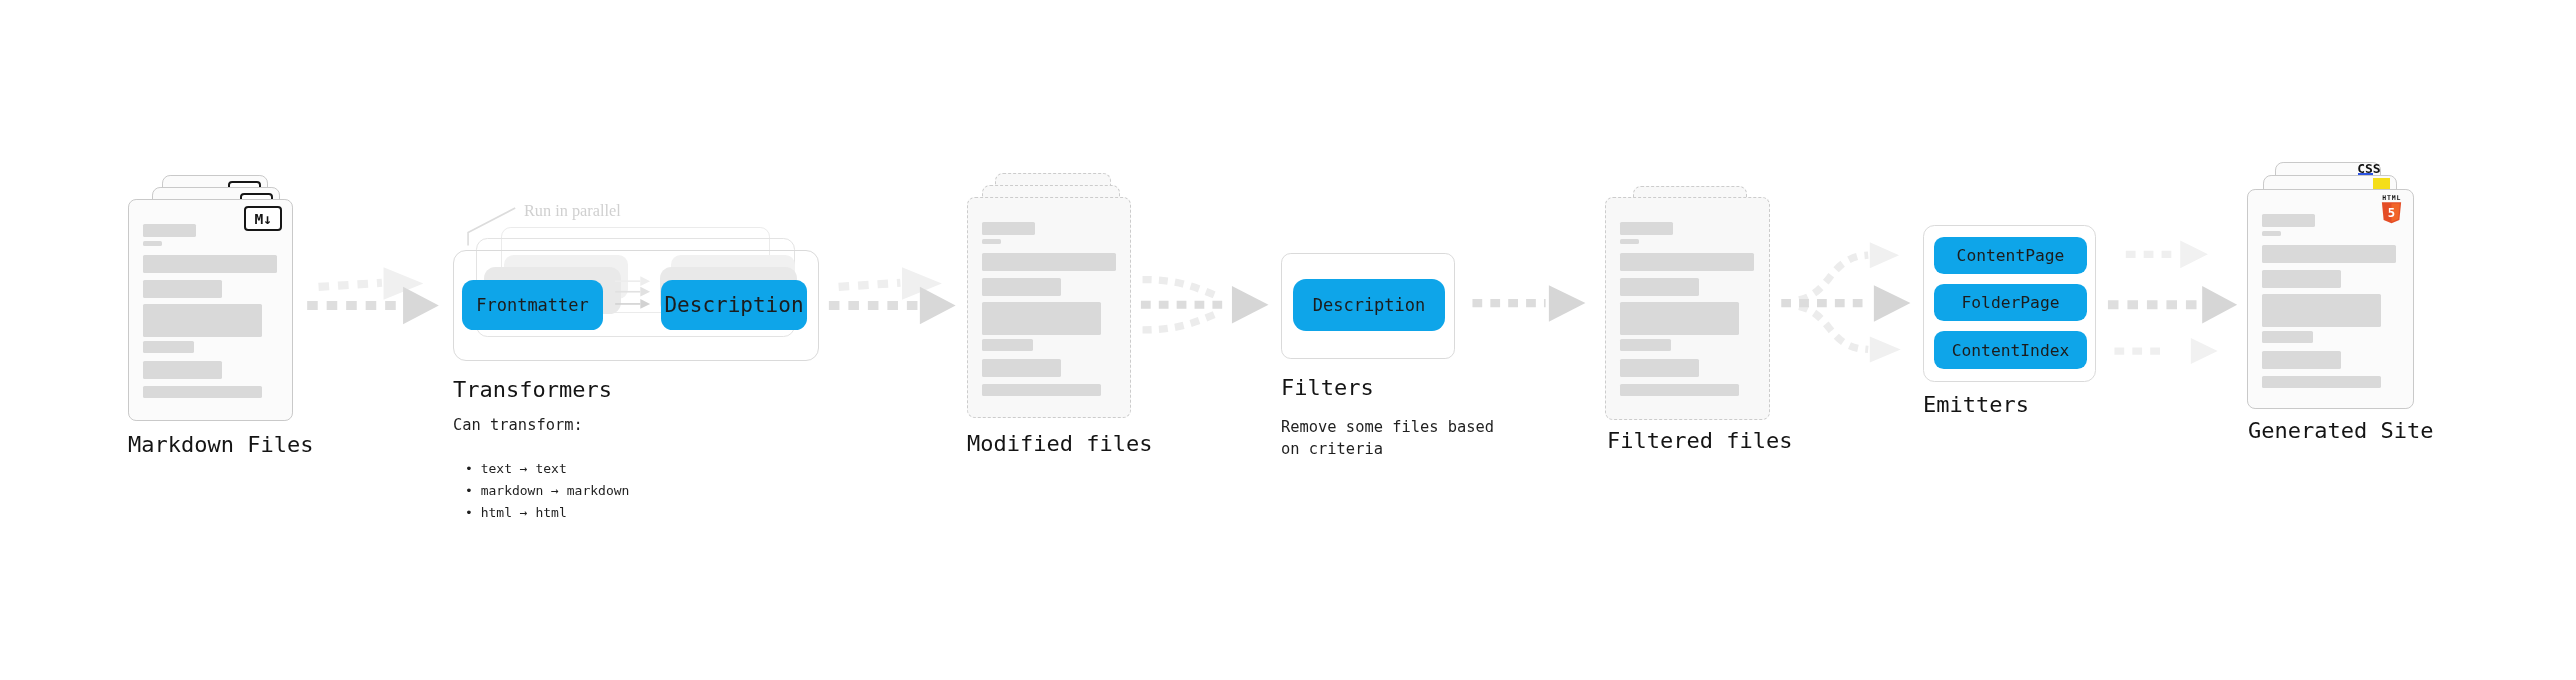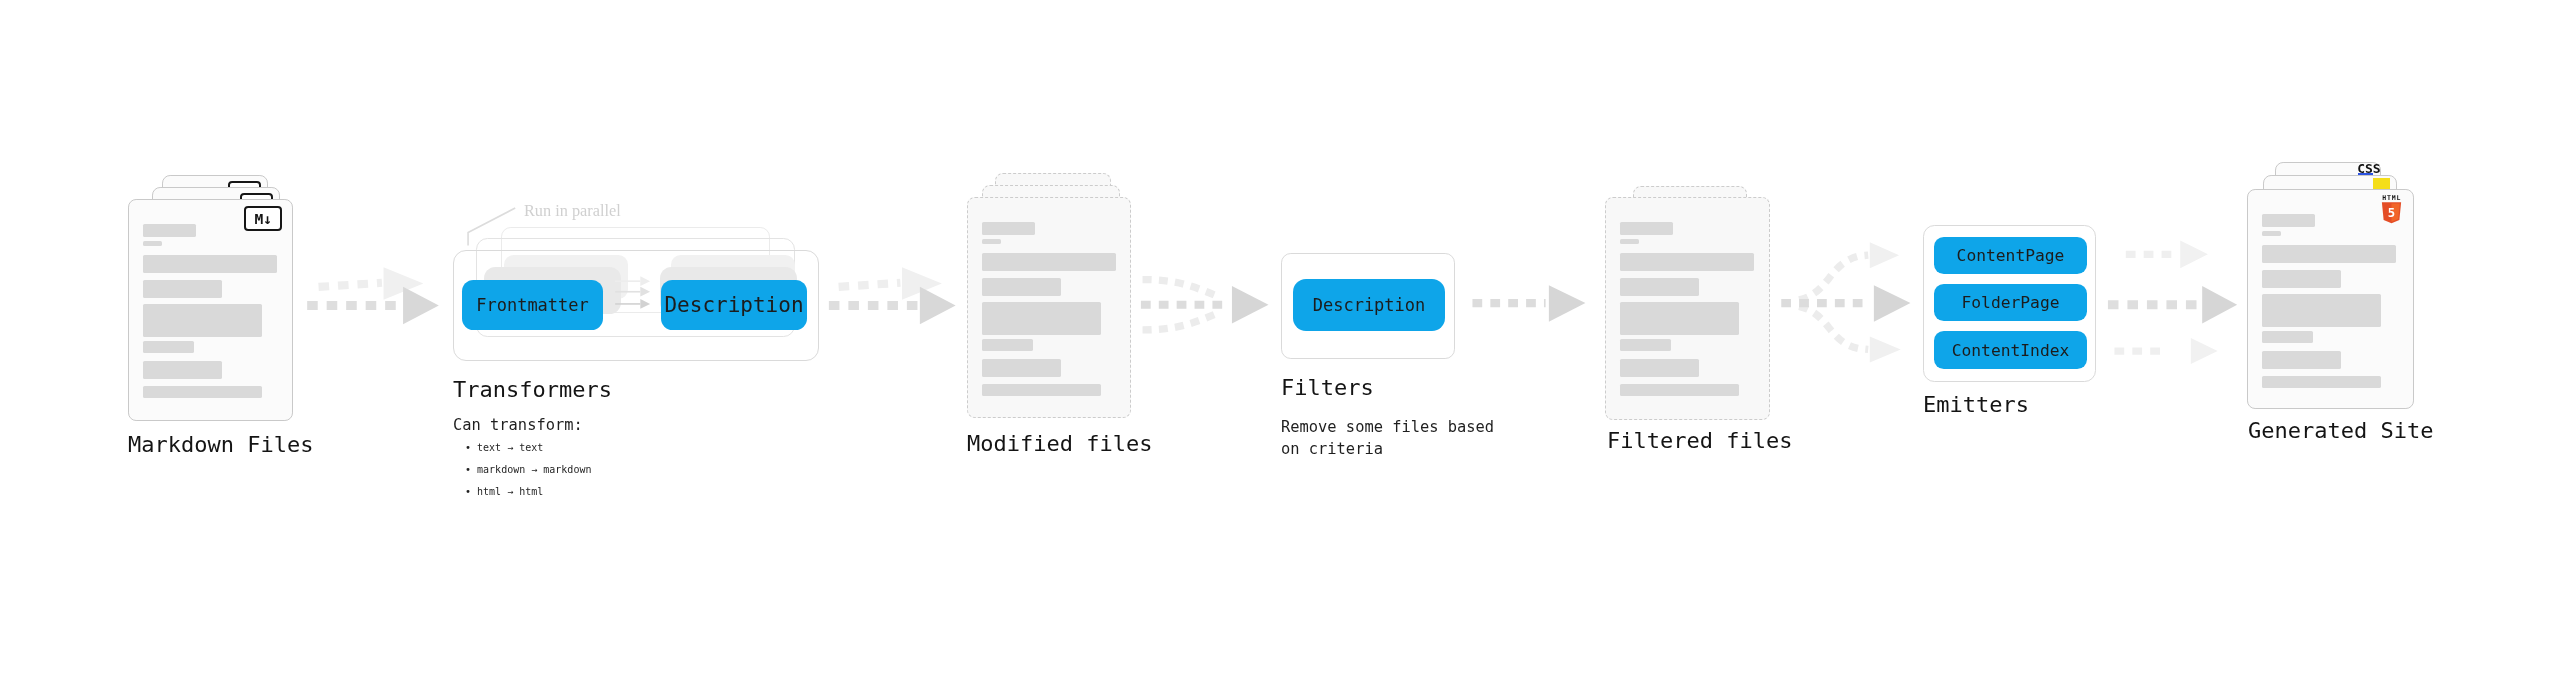--- a/index.html
+++ b/index.html
@@ -22,21 +22,21 @@
   
   .obox{position:absolute;box-sizing:border-box;border:1.6px solid #dadada;background:transparent;}
   
   .pill{position:absolute;box-sizing:border-box;background:#0ea5e9;border-radius:11.4px;
     display:flex;align-items:center;justify-content:center;color:#1c1c1c;}
   .ghost2{background:#e9e9e9;}
   .ghost3{background:#f1f1f1;}
   
   .h{position:absolute;font-size:22px;line-height:24.4px;color:#141414;white-space:nowrap;}
   .d{position:absolute;font-size:15.4px;line-height:22px;color:#1f1f1f;white-space:pre-line;}
-  .bullet{position:absolute;font-size:10px;line-height:22px;color:#1f1f1f;white-space:nowrap;}
+  .bullet{position:absolute;font-size:13px;line-height:22px;color:#1f1f1f;white-space:nowrap;margin-top:21px;}
   .bullet::before{content:"• ";}
   .annot{position:absolute;font-size:16.3px;color:#d0d0d0;white-space:nowrap;font-family:Liberation Serif, serif;}
   
   .cssbadge{position:absolute;right:6.5px;top:2.4px;width:16.3px;text-align:center;}
   .cssbadge .txt{font-size:13px;font-weight:bold;color:#111;line-height:7.3px;letter-spacing:0;}
   .cssbadge .bar3{height:2.4px;width:14.6px;margin:0.8px auto 0;}
   .jsbadge{position:absolute;right:6.5px;top:2.4px;width:17px;height:11.4px;}
   .html5{position:absolute;right:9.8px;top:4.9px;width:23px;text-align:center;}
   .html5 .txt{font-size:6.5px;font-weight:bold;color:#111;line-height:7.3px;letter-spacing:0.8px;}
   svg{display:block;}

